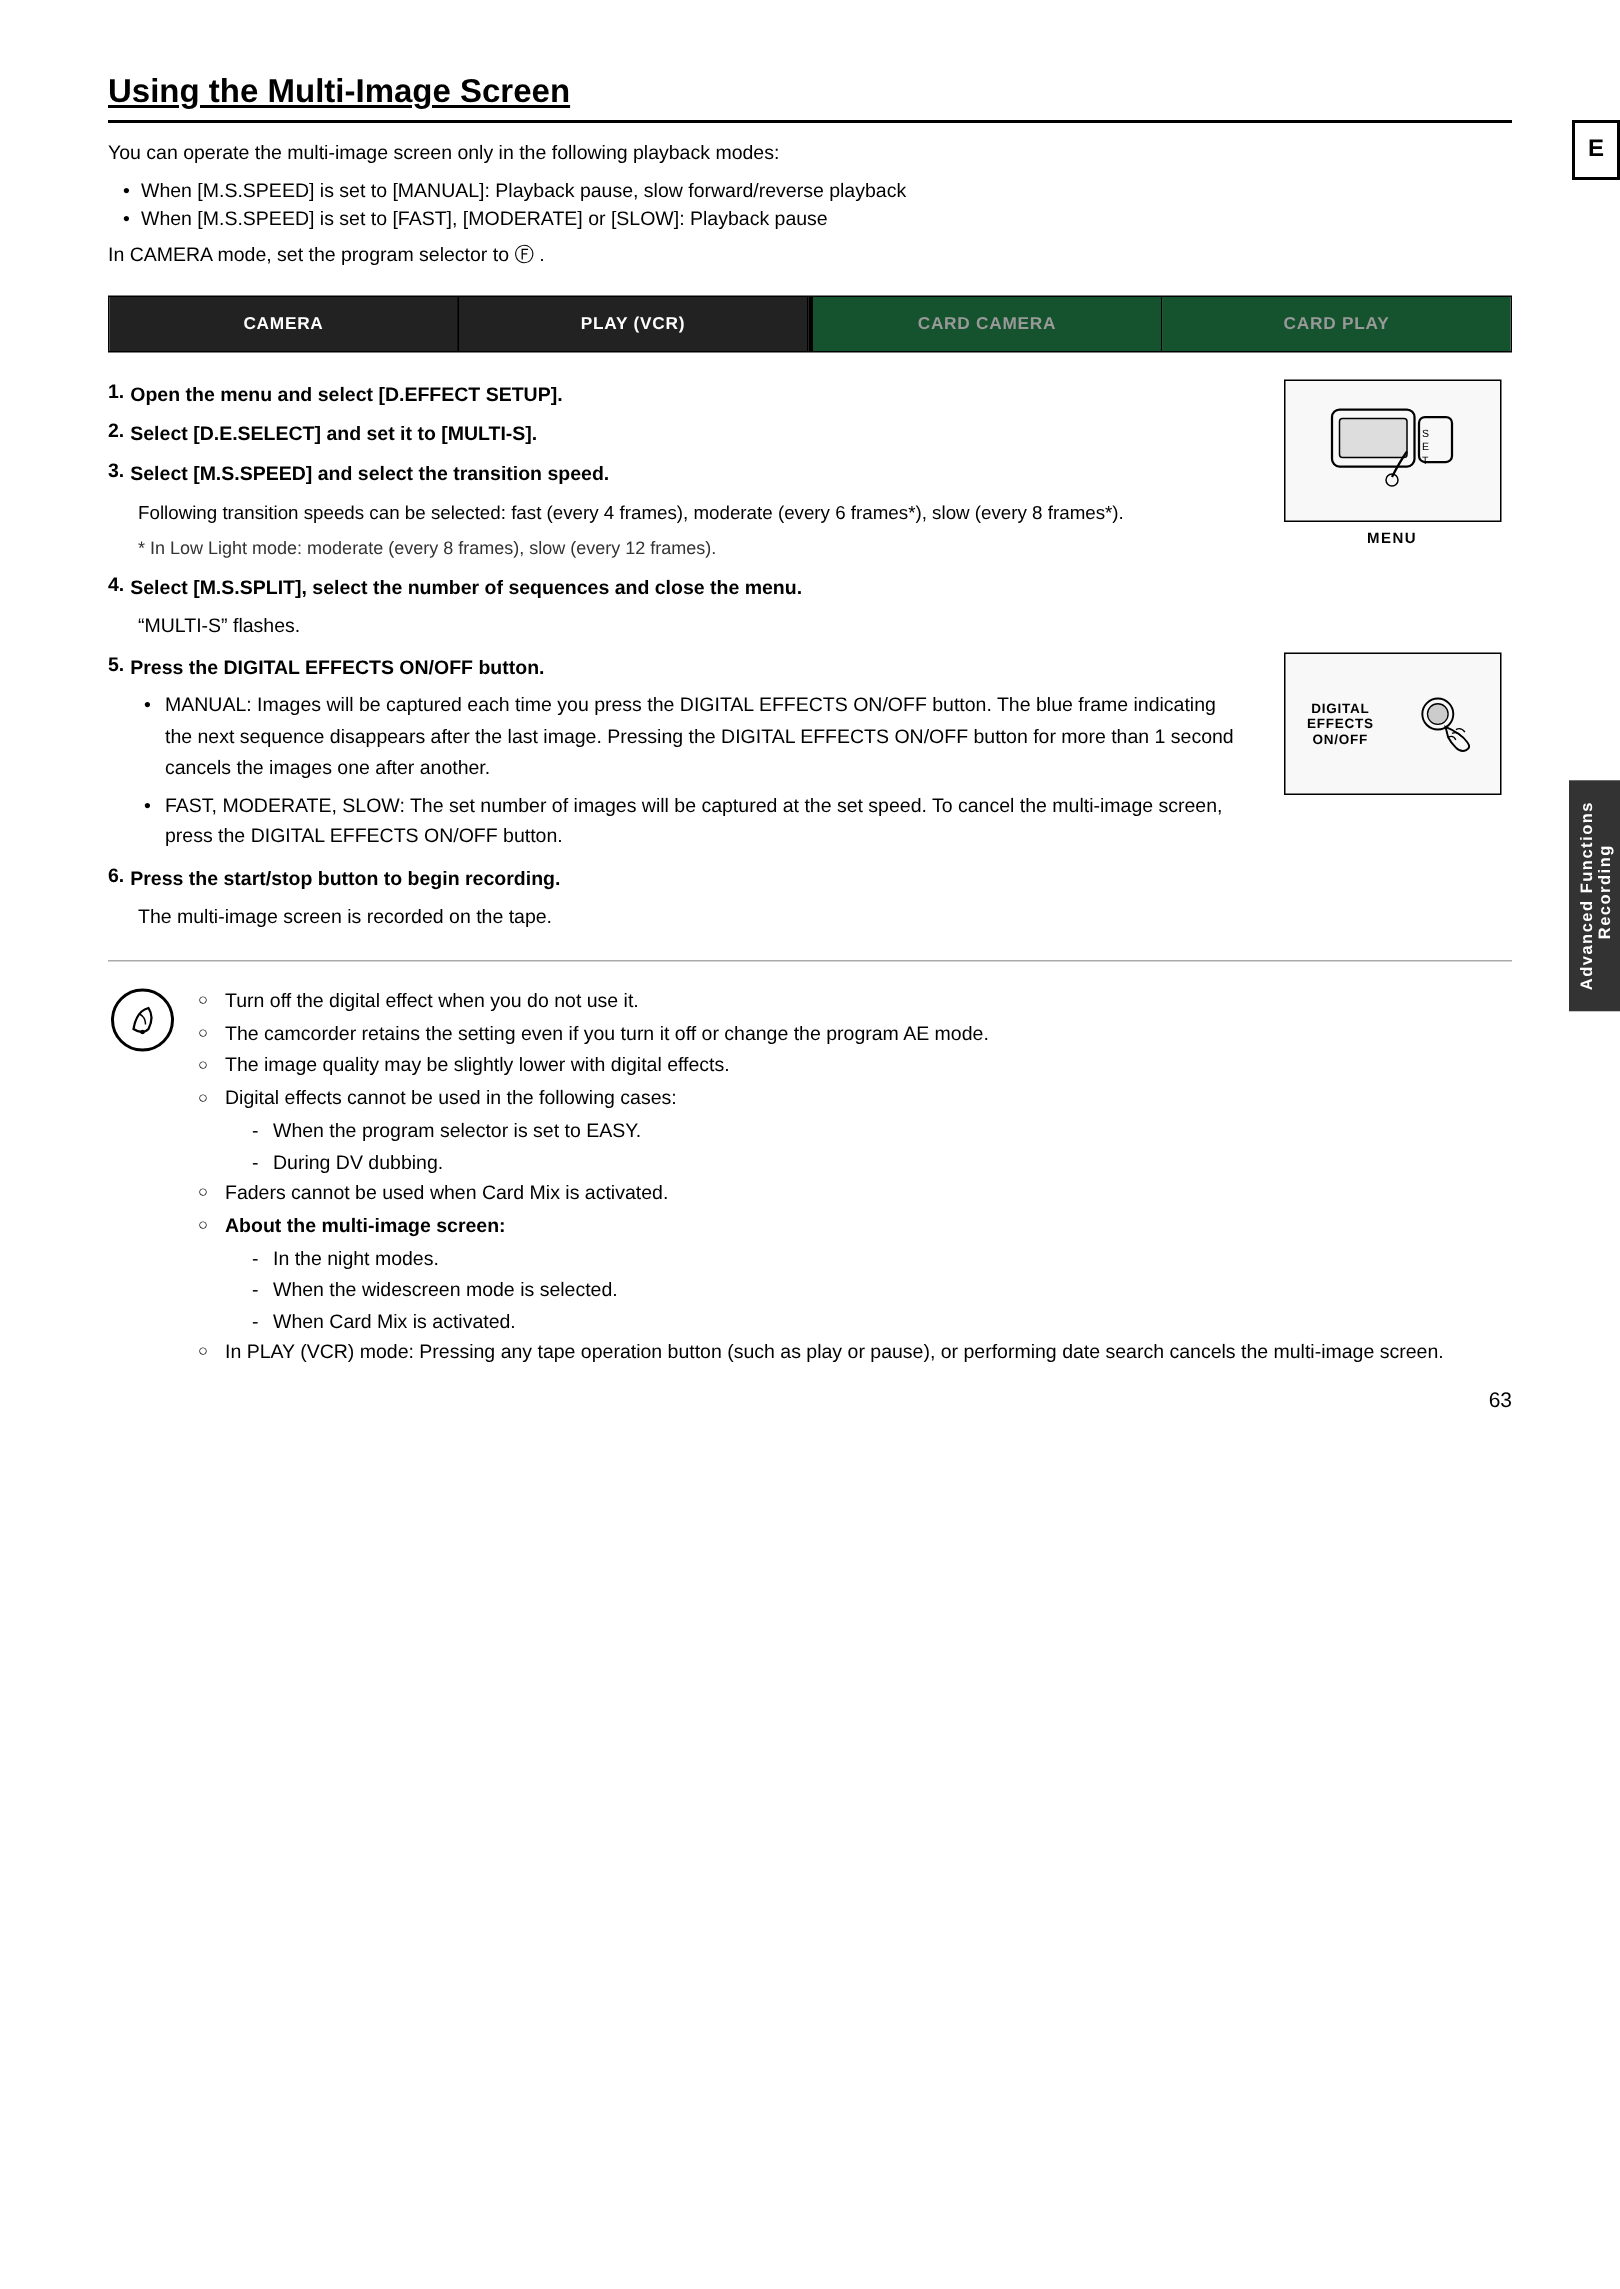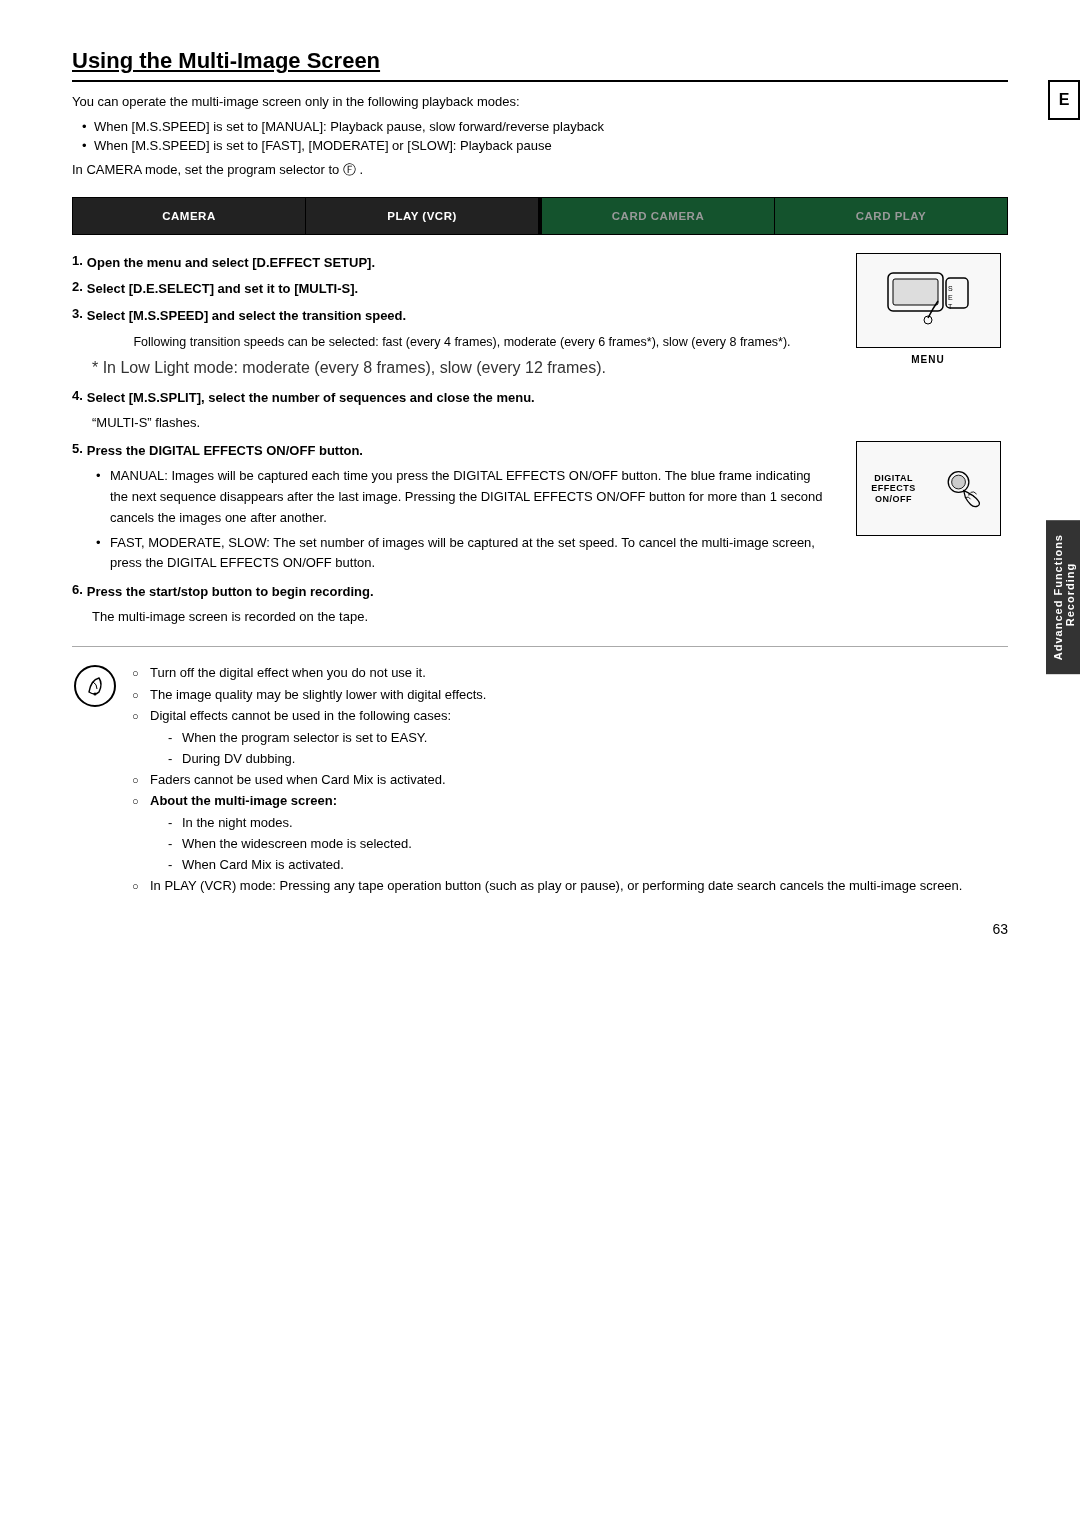--- a/index.html
+++ b/index.html
@@ -256,43 +256,42 @@
       padding: 14px 6px;
       text-align: center;
       display: flex;
       flex-direction: column;
       align-items: center;
     }
 
     
     .page-number {
       position: absolute;
-      bottom: 18px;
+      bottom: 30px;
       right: 72px;
       font-size: 14px;
     }
 
     .indent-text {
       margin-left: 20px;
       line-height: 1.6;
     }
 
     p { line-height: 1.6; margin-bottom: 4px; }
 
     .step-sub {
       margin-left: 20px;
       margin-top: 2px;
       margin-bottom: 4px;
       font-size: 12.5px;
       line-height: 1.5;
-      text-align: center;
     }
     .step-sub-italic {
       margin-left: 20px;
-      font-size: 16px;
+      font-size: 12px;
       color: #333;
       line-height: 1.5;
     }
   </style>
 </head>
 <body>
 
 <div class="page">
 
   <div class="side-tab-e">
@@ -420,20 +419,21 @@
         <circle cx="22" cy="22" r="20" fill="none" stroke="#000" stroke-width="2"></circle>
 
         <ellipse cx="22" cy="22" r="13" fill="none" stroke="#000" stroke-width="1.5"></ellipse>
         <path d="M16 28 Q18 16 26 14 Q30 20 26 28 Q22 32 16 28Z" fill="none" stroke="#000" stroke-width="1.5"></path>
         <path d="M20 18 Q24 20 24 25" fill="none" stroke="#000" stroke-width="1"></path>
         <circle cx="22" cy="30" r="1.5" fill="#000"></circle>
       </svg>
     </div>
     <div class="note-content">
       <div class="note-item">Turn off the digital effect when you do not use it.</div>
+      <div class="note-item">The camcorder retains the setting even if you turn it off or change the program AE mode.</div>
       <div class="note-item">The image quality may be slightly lower with digital effects.</div>
       <div class="note-item">Digital effects cannot be used in the following cases:</div>
       <ul class="dash-list">
         <li>When the program selector is set to EASY.</li>
         <li>During DV dubbing.</li>
       </ul>
       <div class="note-item">Faders cannot be used when Card Mix is activated.</div>
       <div class="note-item note-bold" style="font-weight:bold; list-style:none;">About the multi-image screen:</div>
       <ul class="dash-list">
         <li>In the night modes.</li>

